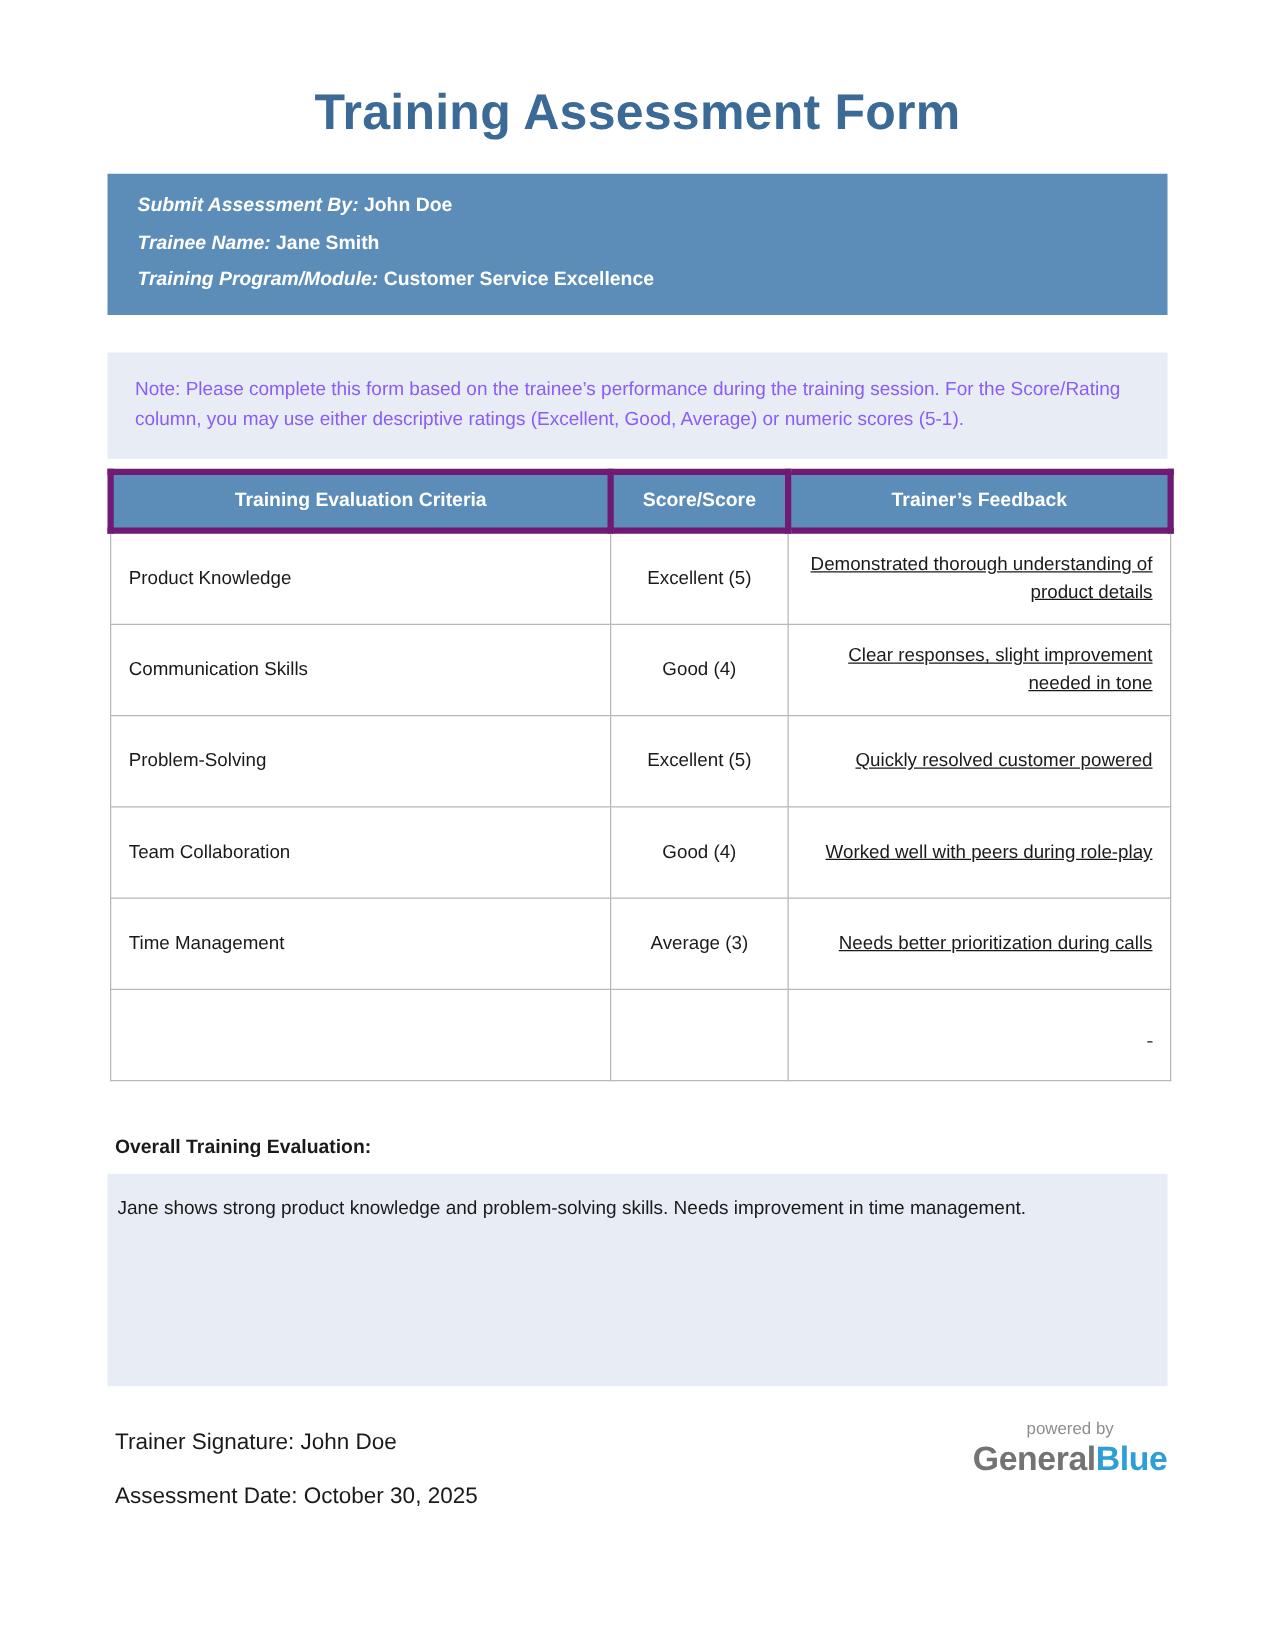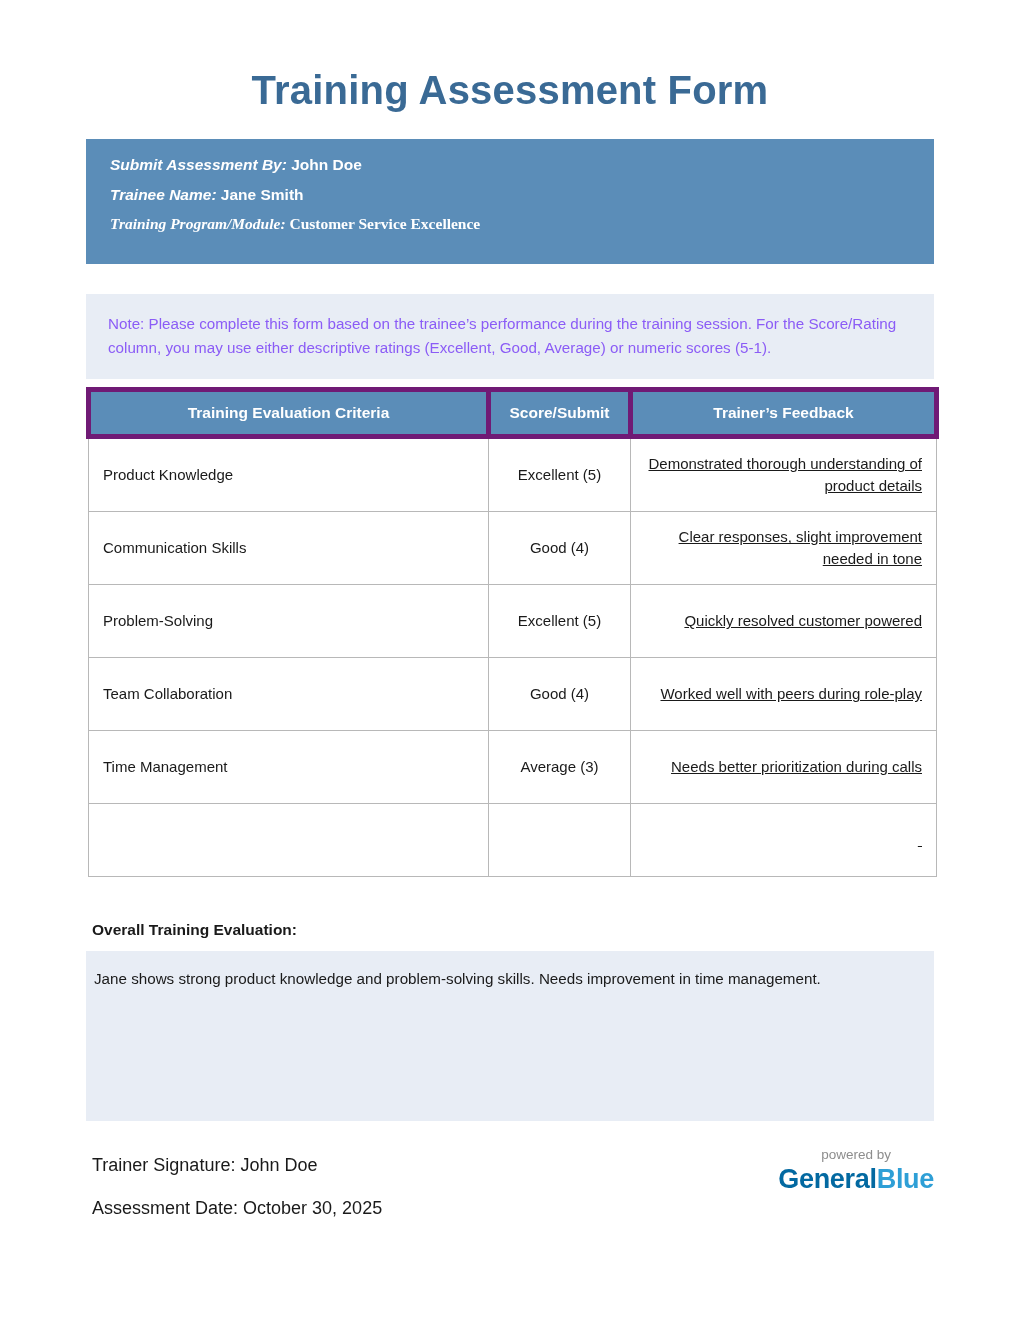--- a/index.html
+++ b/index.html
@@ -34,21 +34,21 @@
     background: #5b8db8;
     color: #ffffff;
     padding: 18px 24px 20px 24px;
     box-sizing: border-box;
   }
   .header-row {
     font-size: 15.5px;
     line-height: 1.0;
     margin: 0 0 14px 0;
   }
-  .header-row:last-child { margin-bottom: 12px; font-family: Liberation Serif, serif; }
+  .header-row:last-child { margin-bottom: 0; }
   .header-label {
     font-weight: bold;
     font-style: italic;
   }
   .header-value {
     font-weight: bold;
   }
   .note-block {
     background: #e8edf5;
     padding: 18px 22px 18px 22px;
@@ -121,21 +121,21 @@
   .brand-powered {
     font-size: 13.5px;
     color: #8d8d8d;
     margin-bottom: 2px;
   }
   .brand-name {
     font-size: 27px;
     font-weight: bold;
     letter-spacing: -0.3px;
   }
-  .brand-general { color: #0369a1; }
+  .brand-general { color: #737373; }
   .brand-blue { color: #2e9fd6; }
 </style>
 </head>
 <body>
 
 <div class="page">
 
   <div class="title">Training Assessment Form</div>
 
   <div class="header-block">
@@ -157,21 +157,21 @@
 
   <table class="eval">
     <colgroup>
       <col class="col-criteria">
       <col class="col-score">
       <col class="col-feedback">
     </colgroup>
     <thead>
       <tr>
         <th>Training Evaluation Criteria</th>
-        <th>Score/Submit</th>
+        <th>Score/Score</th>
         <th>Trainer’s Feedback</th>
       </tr>
     </thead>
     <tbody>
       <tr>
         <td class="criteria">Product Knowledge</td>
         <td class="score">Excellent (5)</td>
         <td class="feedback">Demonstrated thorough understanding of product details</td>
       </tr>
       <tr>

